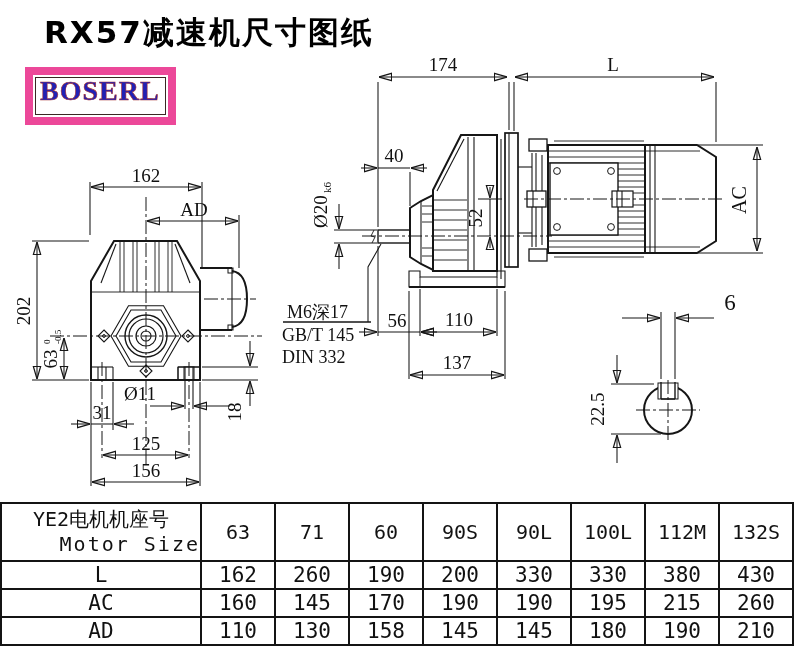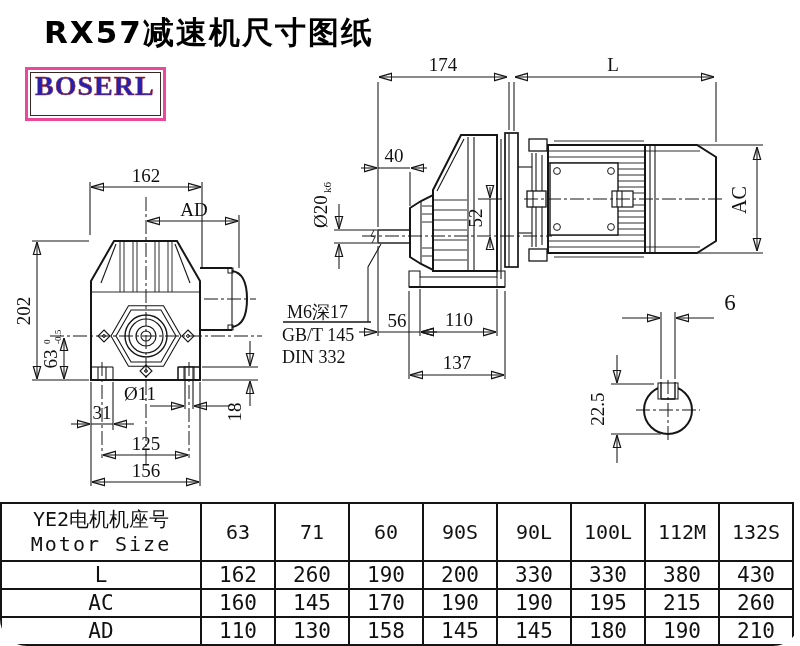--- a/index.html
+++ b/index.html
@@ -1,41 +1,41 @@
 <!DOCTYPE html>
 <html><head>
 <meta charset="utf-8">
 <style>
   html,body{margin:0;padding:0;background:#fff;}
   #stage{position:relative;width:800px;height:646px;background:#fff;overflow:hidden;
-         font-family:"Liberation Sans",sans-serif;color:#111;border-radius:27px;}
+         font-family:"Liberation Sans",sans-serif;color:#111;}
   #title{position:absolute;left:44px;top:12px;font-family:"DejaVu Sans",sans-serif;
          font-weight:bold;font-size:31px;letter-spacing:2px;color:#000;white-space:nowrap;}
-  #logo{position:absolute;left:25px;top:67px;border:3px solid #ec4899;
+  #logo{position:absolute;left:25px;top:67px;border:8px solid #ec4899;
         box-shadow:inset 0 0 0 2px #fff, inset 0 0 0 3px #3a2723;
-        padding:0 8px 16px 7px;background:#fff;}
+        padding:0 8px 10px 7px;background:#fff;}
   #logo span{font-family:"Liberation Serif",serif;font-weight:bold;font-size:28px;
         color:#2121b5;-webkit-text-stroke:0.6px #a83232;letter-spacing:1px;}
   svg{position:absolute;left:0;top:0;}
   svg line,svg path,svg polyline,svg polygon,svg rect,svg circle{stroke:#161616;fill:none;}
   .o2{stroke-width:2px;}  .o1{stroke-width:1.1px;} .thin{stroke-width:0.9px;}
   .dimline{stroke-width:1.05px;}
   .cl{stroke-width:1px;stroke-dasharray:14,3,3,3;}
   .wf{fill:#ffffff;}
   text{font-family:"Liberation Serif",serif;fill:#111;stroke:none;text-anchor:middle;}
   .dim{font-size:19px;} .dimbig{font-size:23px;} .small{font-size:9px;text-anchor:start;}
   .note{font-size:18px;text-anchor:start;}
   
   #sizes{position:absolute;left:0;top:502px;width:792px;border-collapse:collapse;
          table-layout:fixed;font-family:"DejaVu Sans Mono","DejaVu Sans",monospace;}
   #sizes td,#sizes th{border:2px solid #141414;text-align:center;vertical-align:middle;
          padding:0;font-weight:normal;color:#111;}
   #sizes th.head{height:56px;font-size:20px;line-height:1.25;}
   #sizes td{height:26px;font-size:21px;}
-  #sizes .en{letter-spacing:2px;}
+  #sizes .en{letter-spacing:2px;text-align:right;}
 </style>
 </head>
 <body>
 
 <div id="stage">
 
   <div id="title">RX57减速机尺寸图纸</div>
   <div id="logo">
     <span>BOSERL</span>
   </div>

